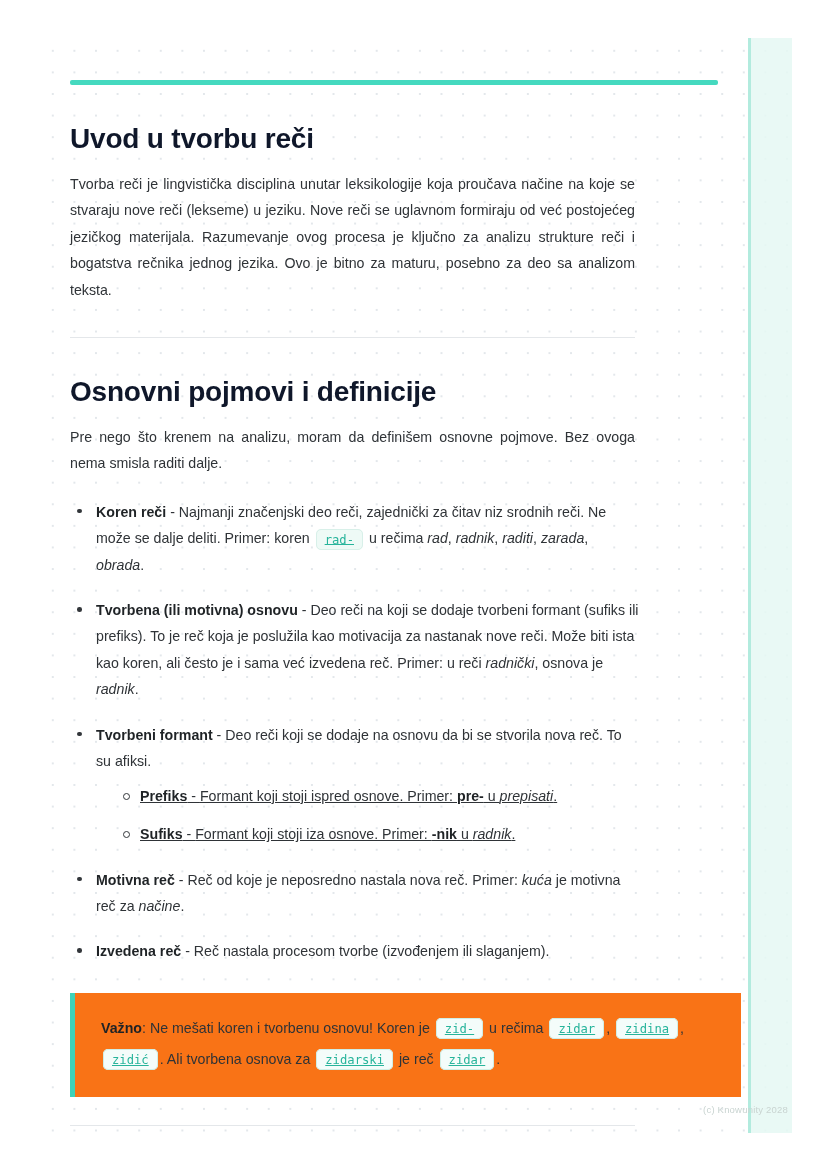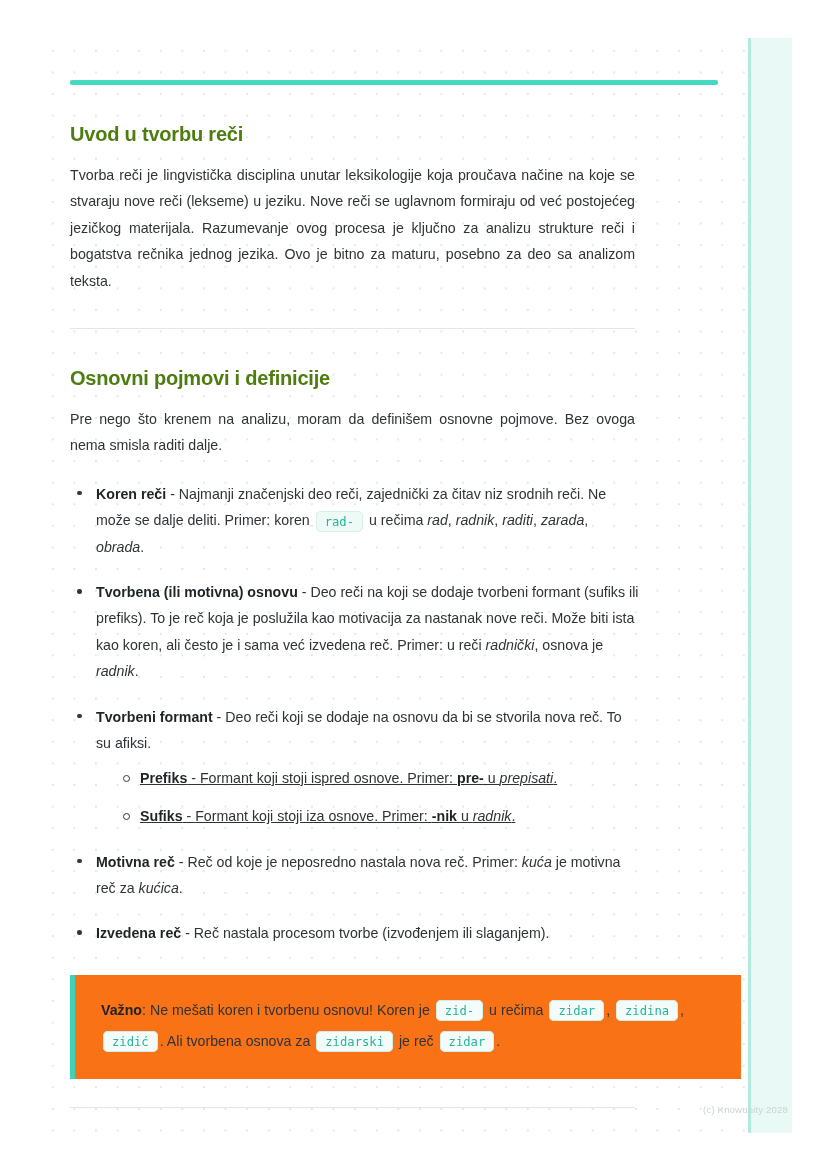--- a/index.html
+++ b/index.html
@@ -73,23 +73,23 @@
 
   .title-rule {
     margin-top: 16px;
     height: 5px;
     width: 648px;
     background: #45d9bf;
     border-radius: 2px;
   }
 
   .section-heading {
-    font-size: 20px;
+    font-size: 28px;
     font-weight: 700;
-    color: #4d7c0f;
+    color: #0f172a;
     letter-spacing: -.2px;
     margin-top: 38px;
   }
 
   .para {
     font-size: 14.2px;
     line-height: 1.86;
     color: #2f3337;
     text-align: justify;
     margin-top: 16px;
@@ -160,20 +160,21 @@
   code.chip {
     font-family: "DejaVu Sans Mono", monospace;
     font-size: 12.2px;
     color: #27b49b;
     background: #eefaf6;
     border: 1px solid #d8f0e9;
     border-radius: 5px;
     padding: 2.5px 8px;
     white-space: nowrap;
     margin: 0 2px;
+    text-decoration: underline;
   }
 
   
   .callout {
     margin-top: 28px;
     width: 671px;
     background: #f97316;
     border-left: 5px solid #3ed2b8;
     padding: 20px 40px 22px 26px;
   }
@@ -239,21 +240,21 @@
         <li>
           <strong>Prefiks</strong><span> - </span><span>Formant koji stoji ispred osnove. Primer: </span><strong>pre-</strong><span> u </span><em>prepisati</em><span>.</span>
         </li>
         <li>
           <strong>Sufiks</strong><span> - </span><span>Formant koji stoji iza osnove. Primer: </span><strong>-nik</strong><span> u </span><em>radnik</em><span>.</span>
         </li>
       </ul>
     </li>
 
     <li>
-      <strong>Motivna reč</strong><span> - </span><span>Reč od koje je neposredno nastala nova reč. Primer: </span><em>kuća</em><span> je motivna reč za </span><em>kućica</em><span>.</span>
+      <strong>Motivna reč</strong><span> - </span><span>Reč od koje je neposredno nastala nova reč. Primer: </span><em>kuća</em><span> je motivna reč za </span><em>načine</em><span>.</span>
     </li>
 
     <li>
       <strong>Izvedena reč</strong><span> - </span><span>Reč nastala procesom tvorbe (izvođenjem ili slaganjem).</span>
     </li>
   </ul>
 
   <div class="callout">
     <p><strong>Važno</strong><span>: Ne mešati koren i tvorbenu osnovu! Koren je </span><code class="chip">zid-</code><span> u rečima </span><code class="chip">zidar</code><span>, </span><code class="chip">zidina</code><span>, </span><code class="chip">zidić</code><span>. Ali tvorbena osnova za </span><code class="chip">zidarski</code><span> je reč </span><code class="chip">zidar</code><span>.</span></p>
   </div>

